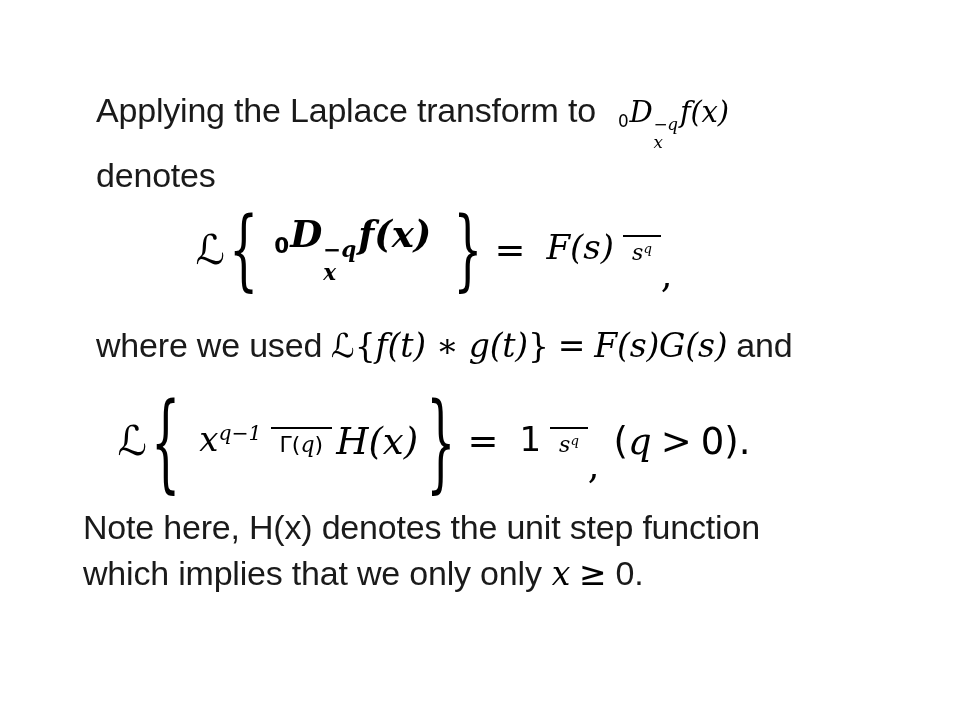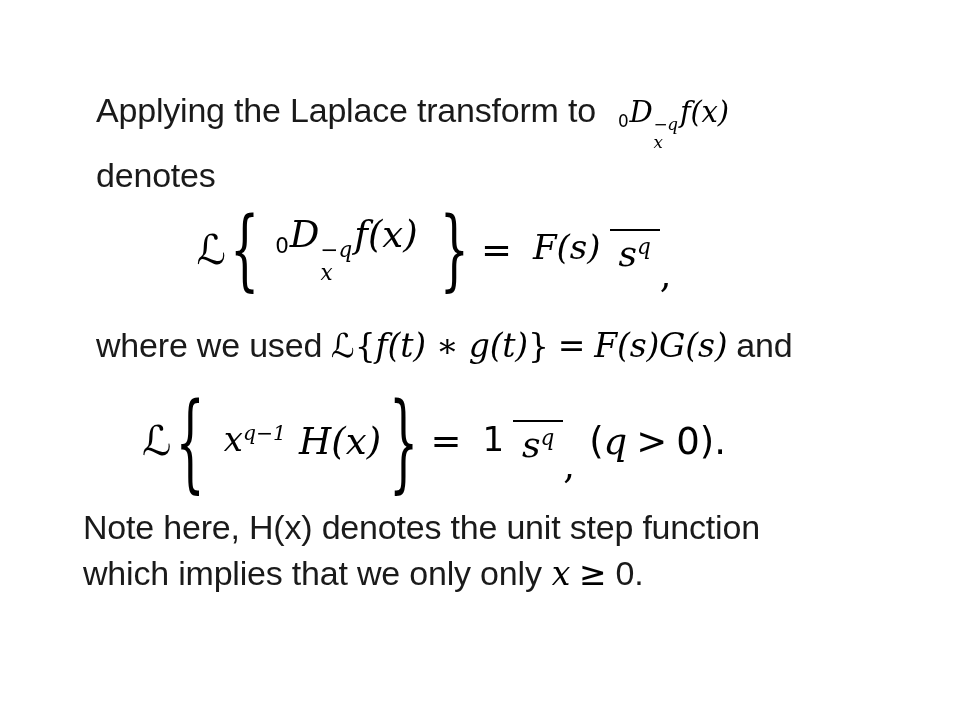--- a/index.html
+++ b/index.html
@@ -34,29 +34,29 @@
 
   
   .formula-row {
     position:absolute; left:0; width:100%;
     display:flex; justify-content:center; align-items:center;
     font-size:37px; line-height:1; color:#000;
   }
   .formula-row .scriptL { font-size:41px; margin-right:4px; }
   .frac { display:inline-flex; flex-direction:row; align-items:center; }
   .frac .num { padding:0 9px 6px; font-size:34px; }
-  .frac .den { padding:5px 9px 0; font-size:36px; border-top:2.5px solid #000; }
+  .frac .den { padding:5px 9px 0; font-size:22px; border-top:2.5px solid #000; }
   .bigbrace {
     font-family:"DejaVu Serif", serif; font-style:normal;
     display:inline-block; font-size:46px; line-height:1;
     transform:scaleY(var(--sy,1.9)); transform-origin:center;
   }
   .eq { margin:0 12px; font-style:normal; }
   .low { transform:translateY(24px); font-style:normal; }
-  .inner-expr { margin-left:16px; margin-right:22px; white-space:nowrap; }
+  .inner-expr { margin-left:16px; margin-right:22px; white-space:nowrap;font-weight:bold; }
 
   
   .inline-math { font-size:33px; }
   .gap-l { margin-left:9px; }
 </style>
 </head>
 <body>
 
 <div class="slide">
 
@@ -87,20 +87,21 @@
 
   <div class="abs bodytext" style="left:96px; top:321px; white-space:nowrap;">
     <span>where we used</span><span class="math inline-math gap-l"><span class="scriptL">ℒ</span><span class="up">{</span><span>f(t) ∗ g(t)</span><span class="up">}</span><span class="up gap-l">=</span><span class="gap-l">F(s)G(s)</span></span><span class="gap-l">and</span>
   </div>
 
   <div class="formula-row math" style="top:385px; height:113px;">
     <span class="scriptL">ℒ</span>
     <span class="bigbrace" style="--sy:2.3;">{</span>
     <span class="frac" style="margin-left:10px;">
       <span class="num"><span>x</span><span class="exp">q−1</span></span>
+      <span class="den"><span class="sans">Γ(</span><span>q</span><span class="sans">)</span></span>
     </span>
     <span style="margin-left:4px; margin-right:8px;">H(x)</span>
     <span class="bigbrace" style="--sy:2.3;">}</span>
     <span class="eq">=</span>
     <span class="frac">
       <span class="num sans">1</span>
       <span class="den"><span>s</span><span class="exp">q</span></span>
     </span>
     <span class="low">,</span>
     <span class="sans" style="margin-left:14px;">(</span>

